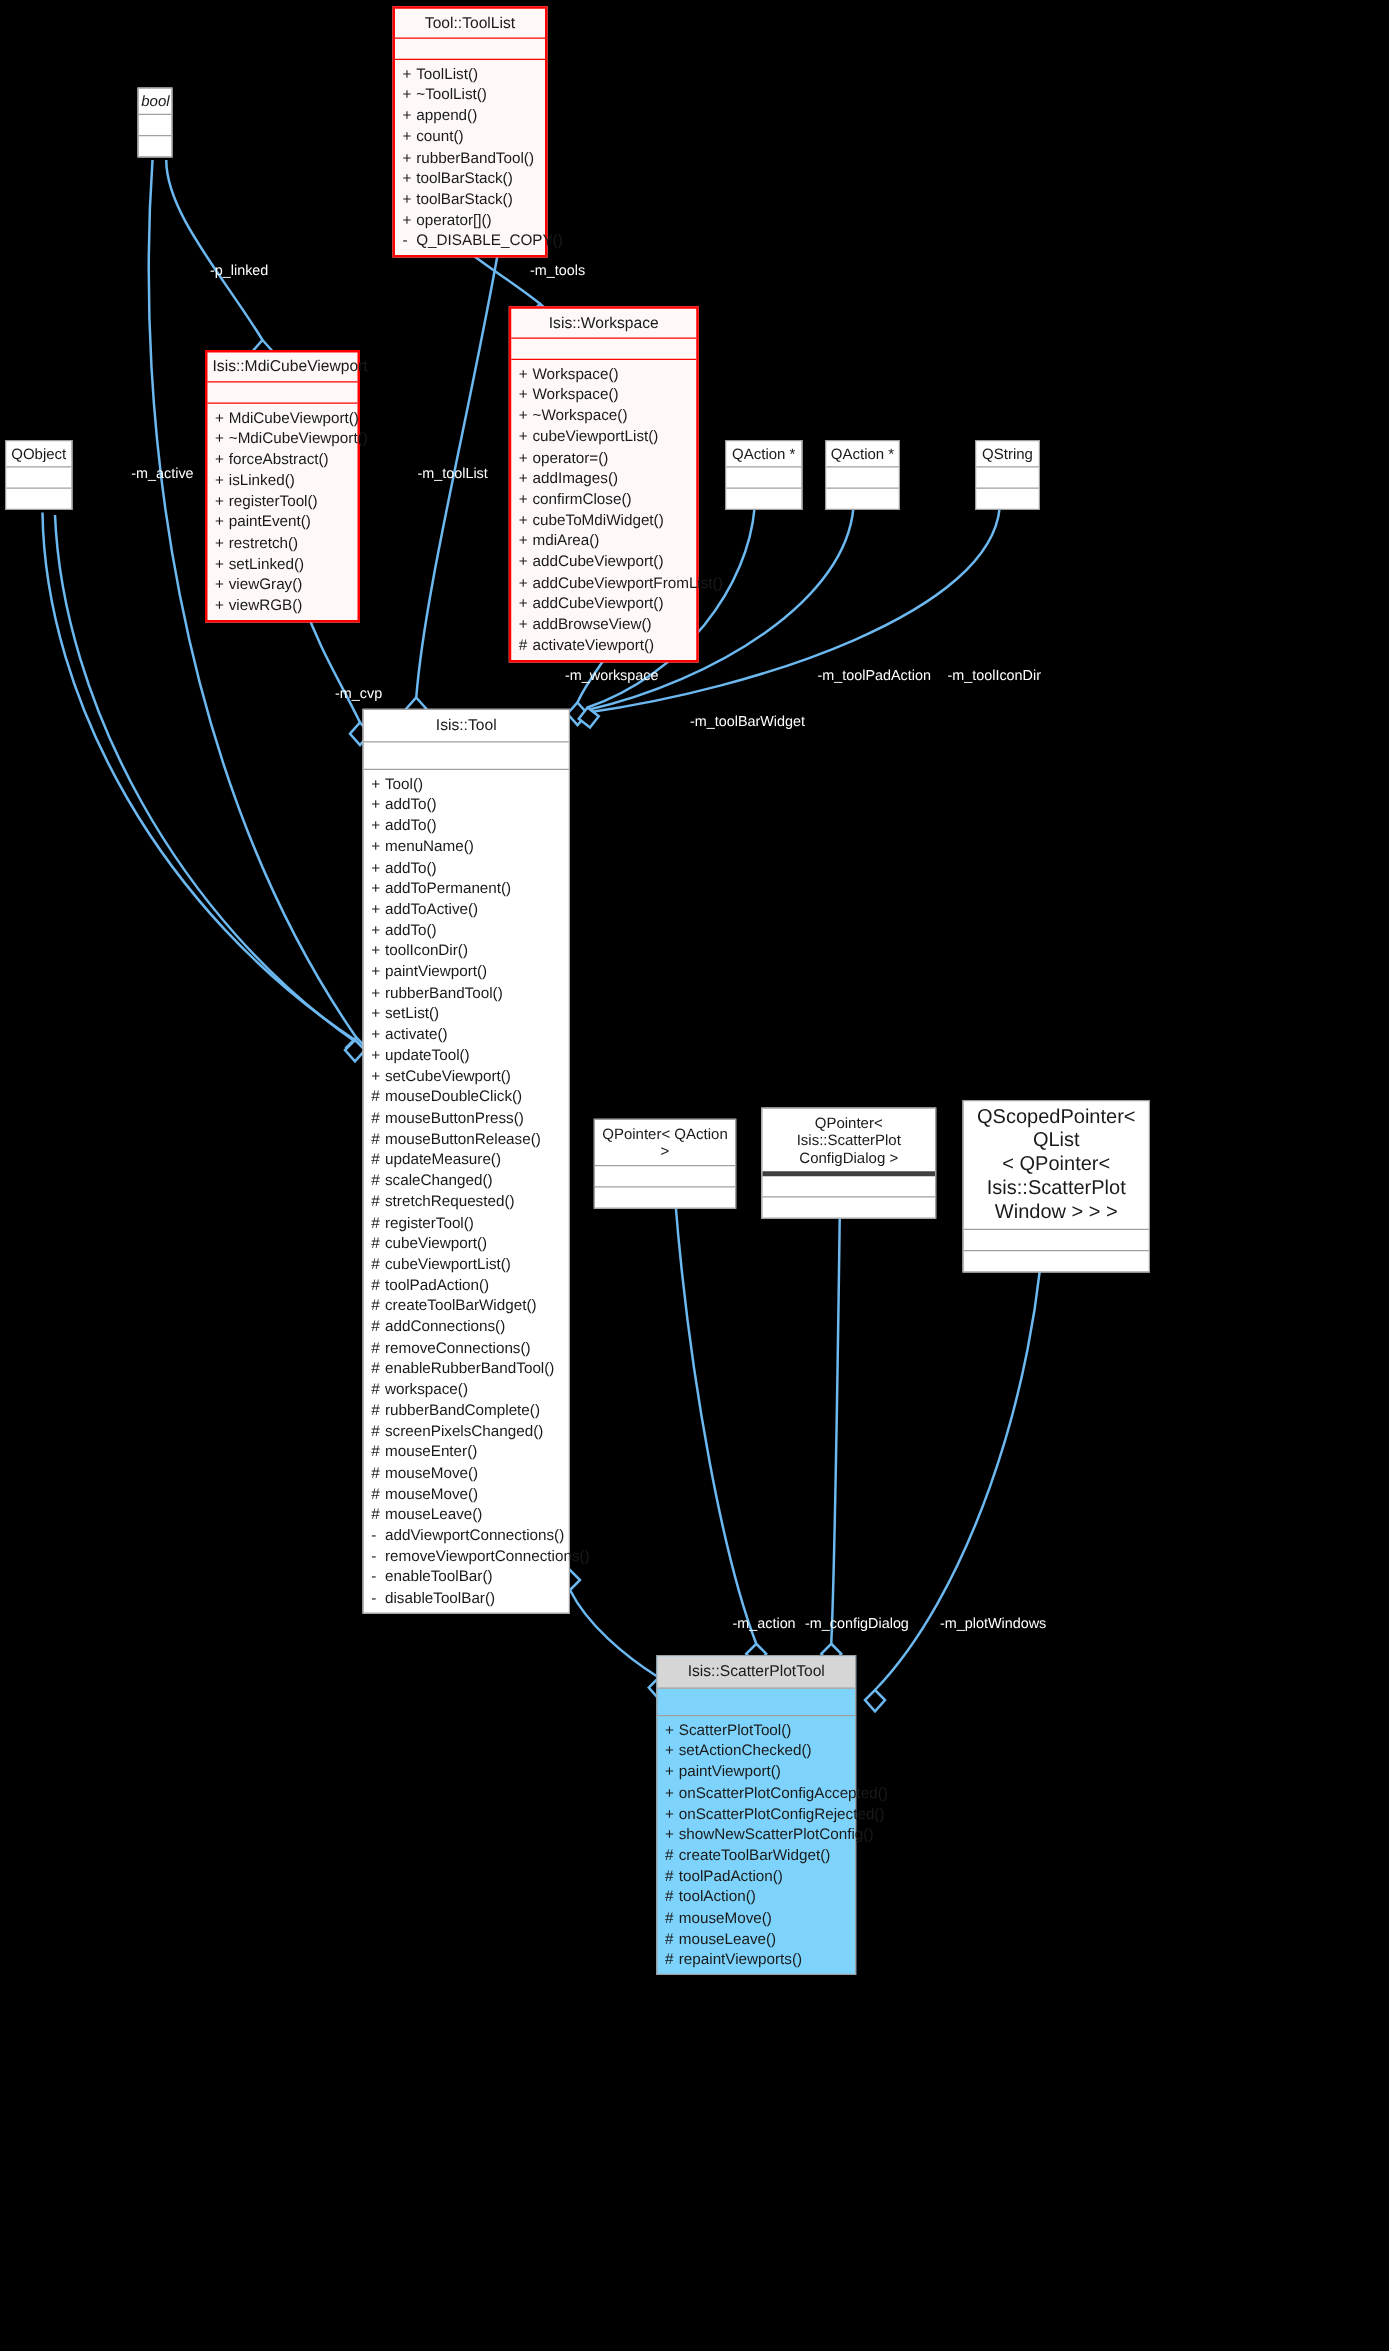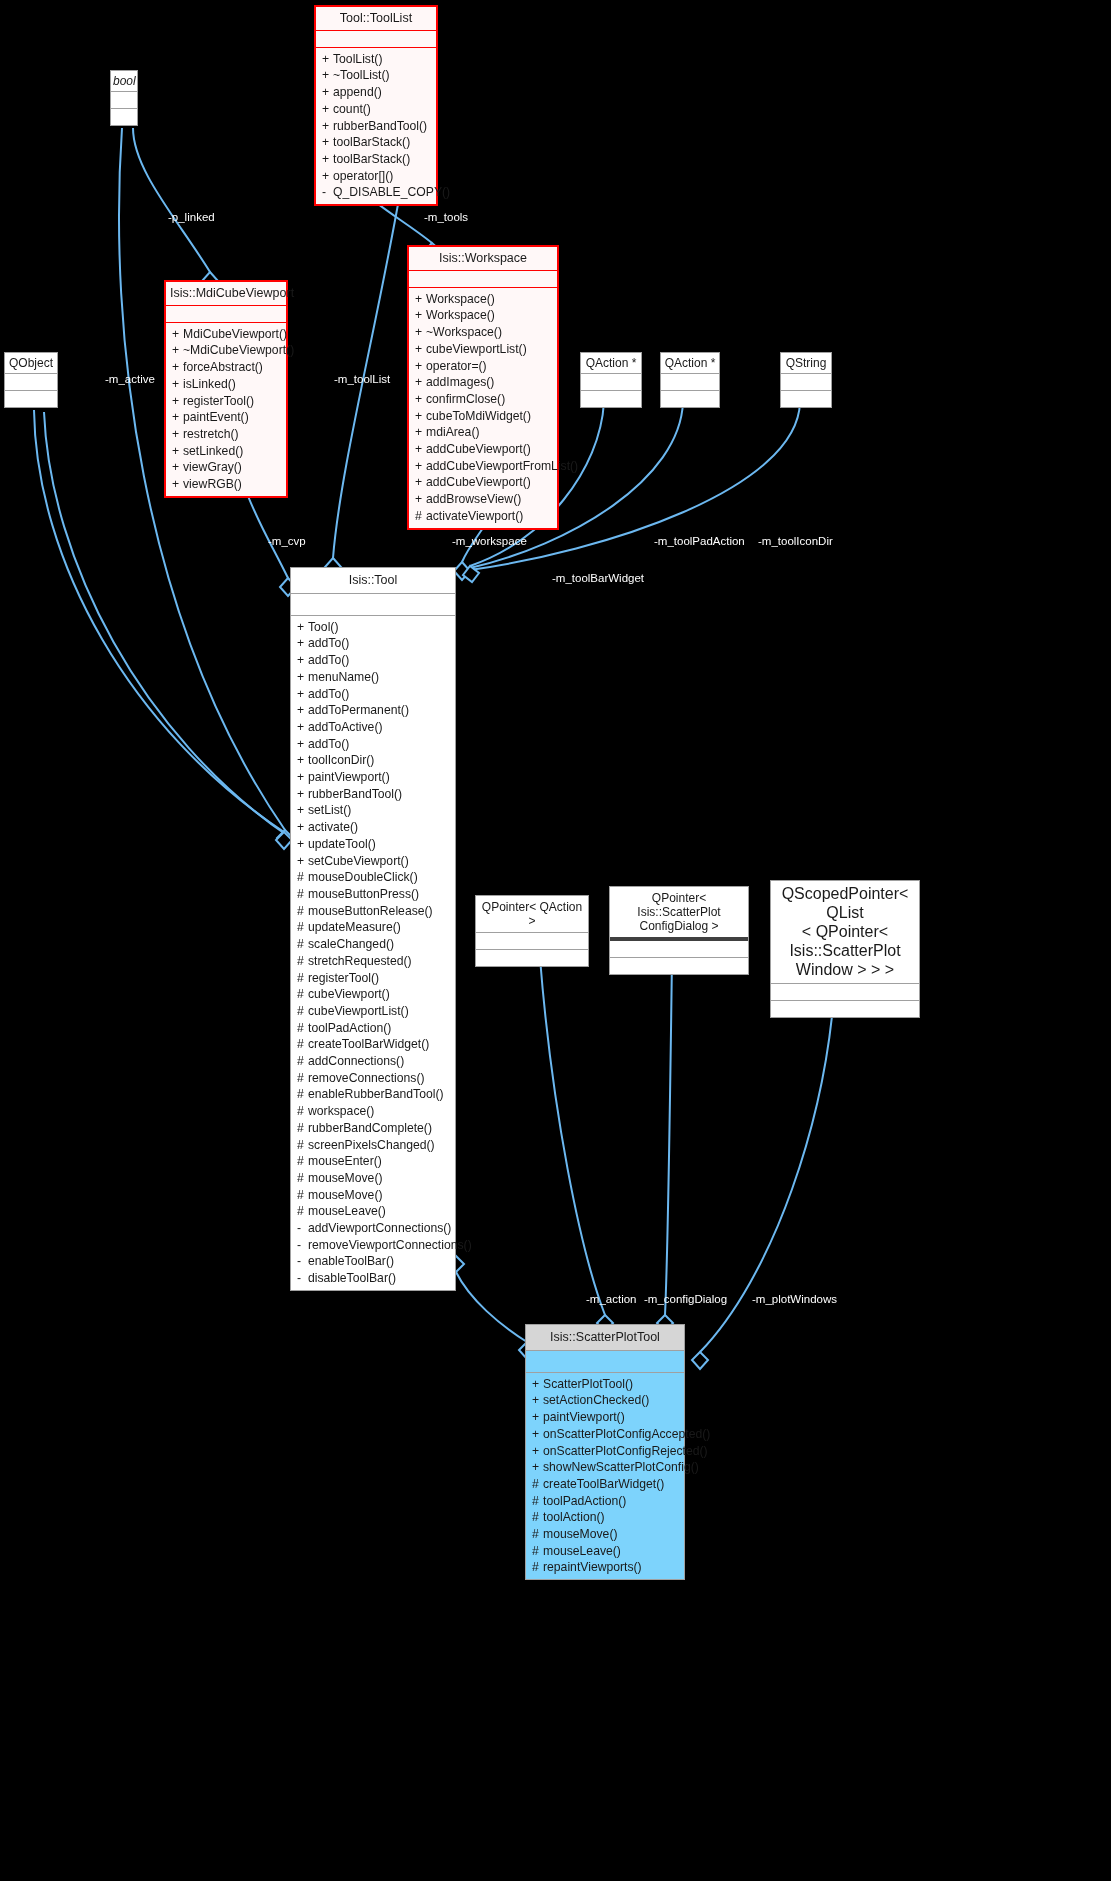--- a/index.html
+++ b/index.html
@@ -112,21 +112,21 @@
       <polygon points="700,1352 708,1360 700,1369 692,1360"></polygon>
       <polygon points="527,1342 535,1350 527,1359 519,1350"></polygon>
       <polygon points="456,1272 464,1264 456,1256 448,1264"></polygon>
     </g>
   </svg>
 
   <div class="elabel" style="left:168px;top:211px;">-p_linked</div>
   <div class="elabel" style="left:424px;top:211px;">-m_tools</div>
   <div class="elabel" style="left:105px;top:373px;">-m_active</div>
   <div class="elabel" style="left:334px;top:373px;">-m_toolList</div>
-  <div class="elabel" style="left:268px;top:535px;">-m_cvp</div>
+  <div class="elabel" style="left:268px;top:549px;">-m_cvp</div>
   <div class="elabel" style="left:452px;top:535px;">-m_workspace</div>
   <div class="elabel" style="left:552px;top:535px;margin-top:37px;">-m_toolBarWidget</div>
   <div class="elabel" style="left:654px;top:535px;">-m_toolPadAction</div>
   <div class="elabel" style="left:758px;top:535px;">-m_toolIconDir</div>
   <div class="elabel" style="left:586px;top:1293px;">-m_action</div>
   <div class="elabel" style="left:644px;top:1293px;">-m_configDialog</div>
   <div class="elabel" style="left:752px;top:1293px;">-m_plotWindows</div>
 
   <div class="uml" style="left:314px;top:5px;width:124px;">
     <div class="title">Tool::ToolList</div>

